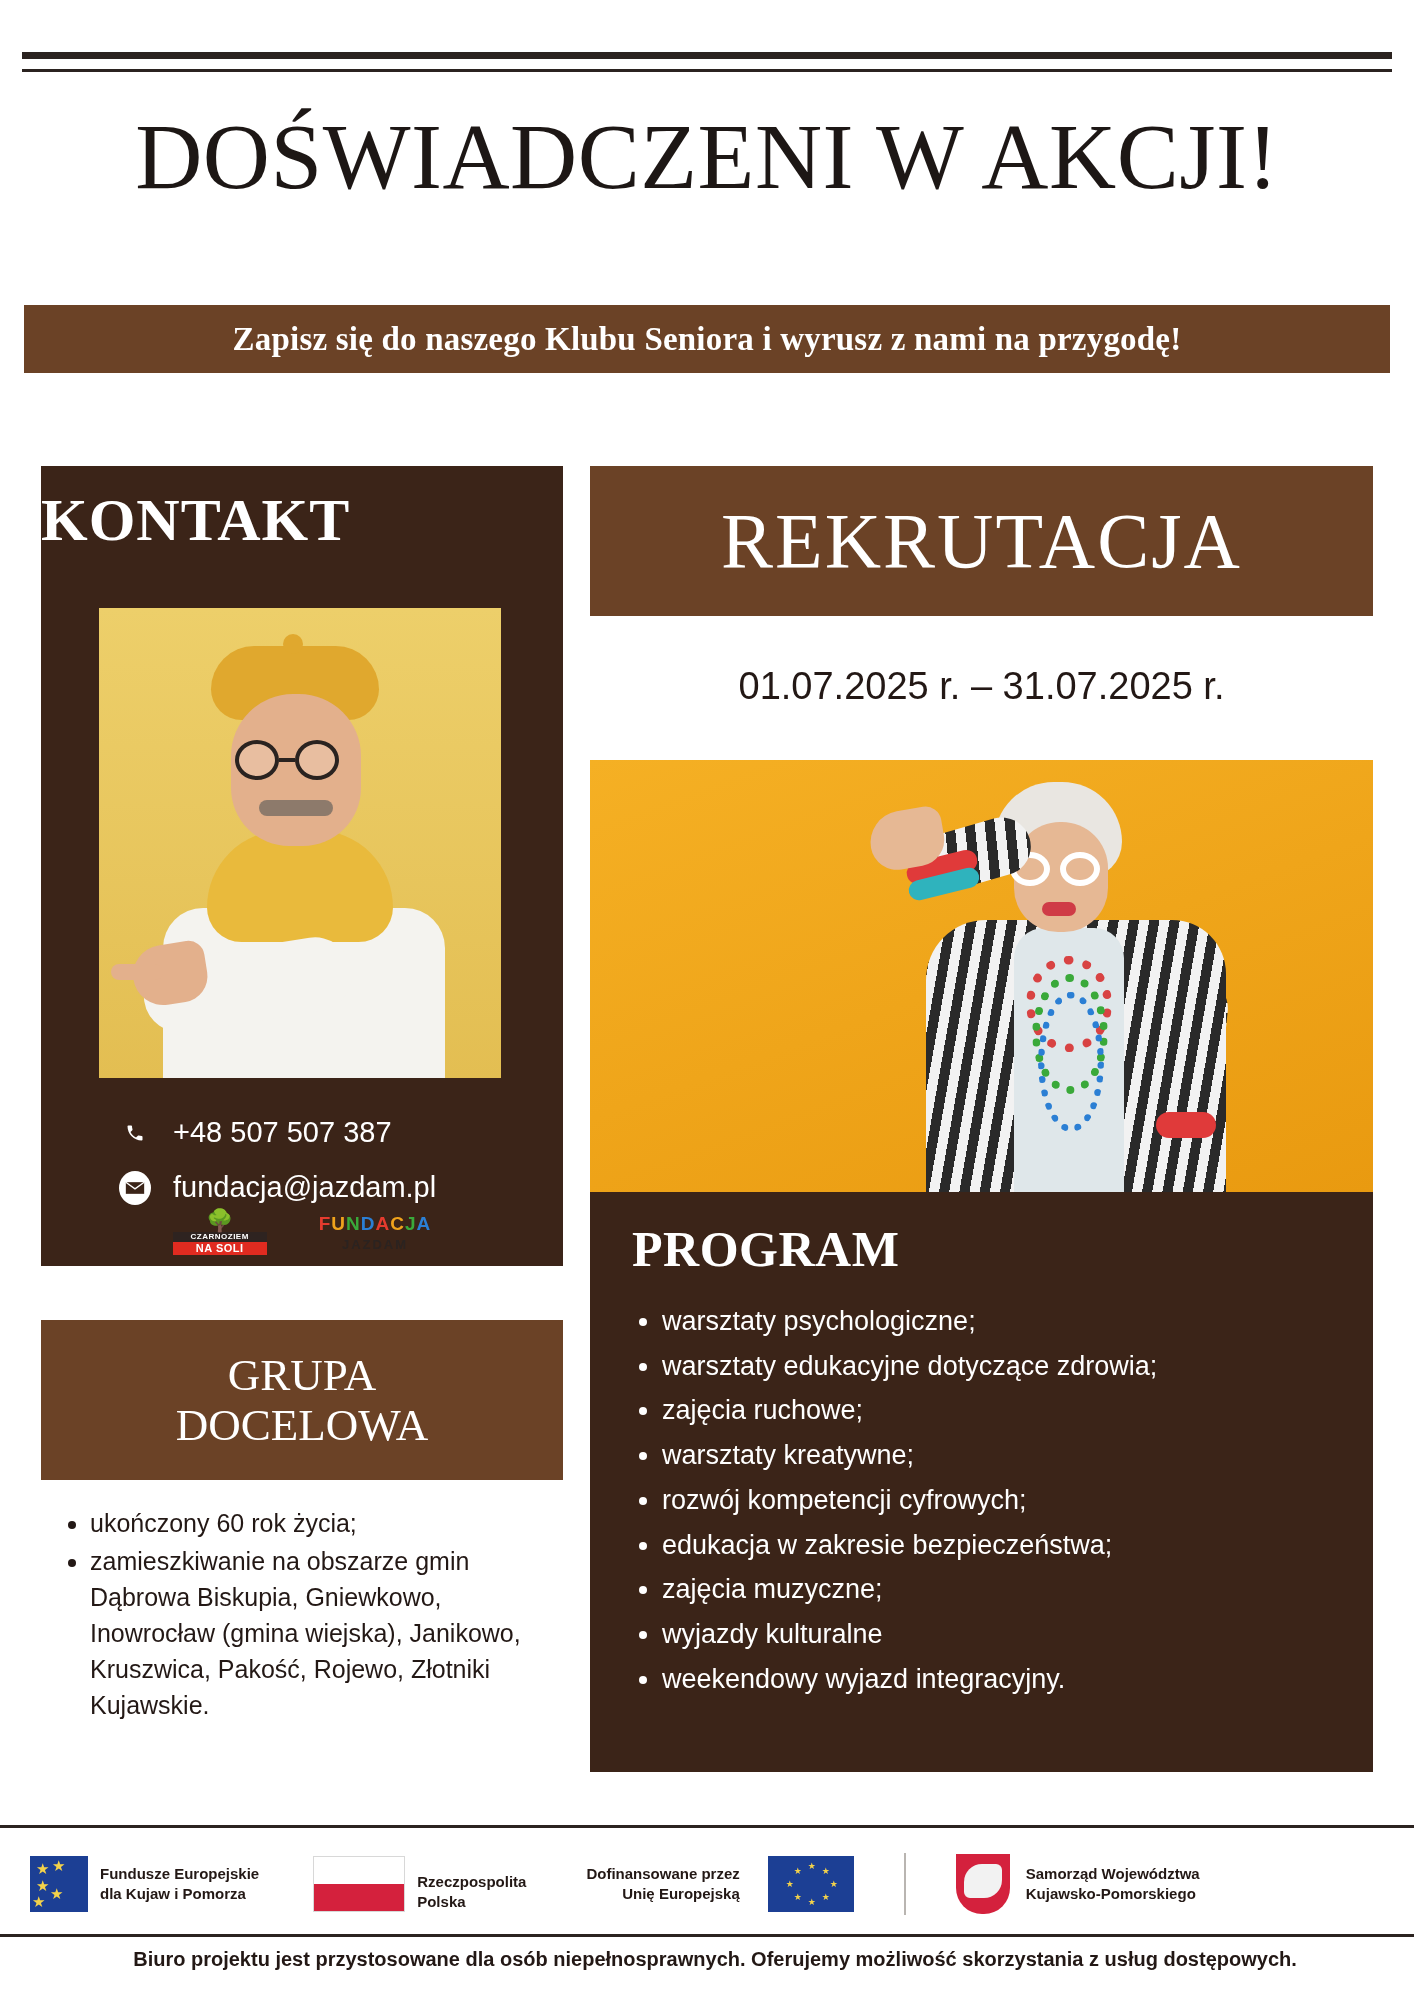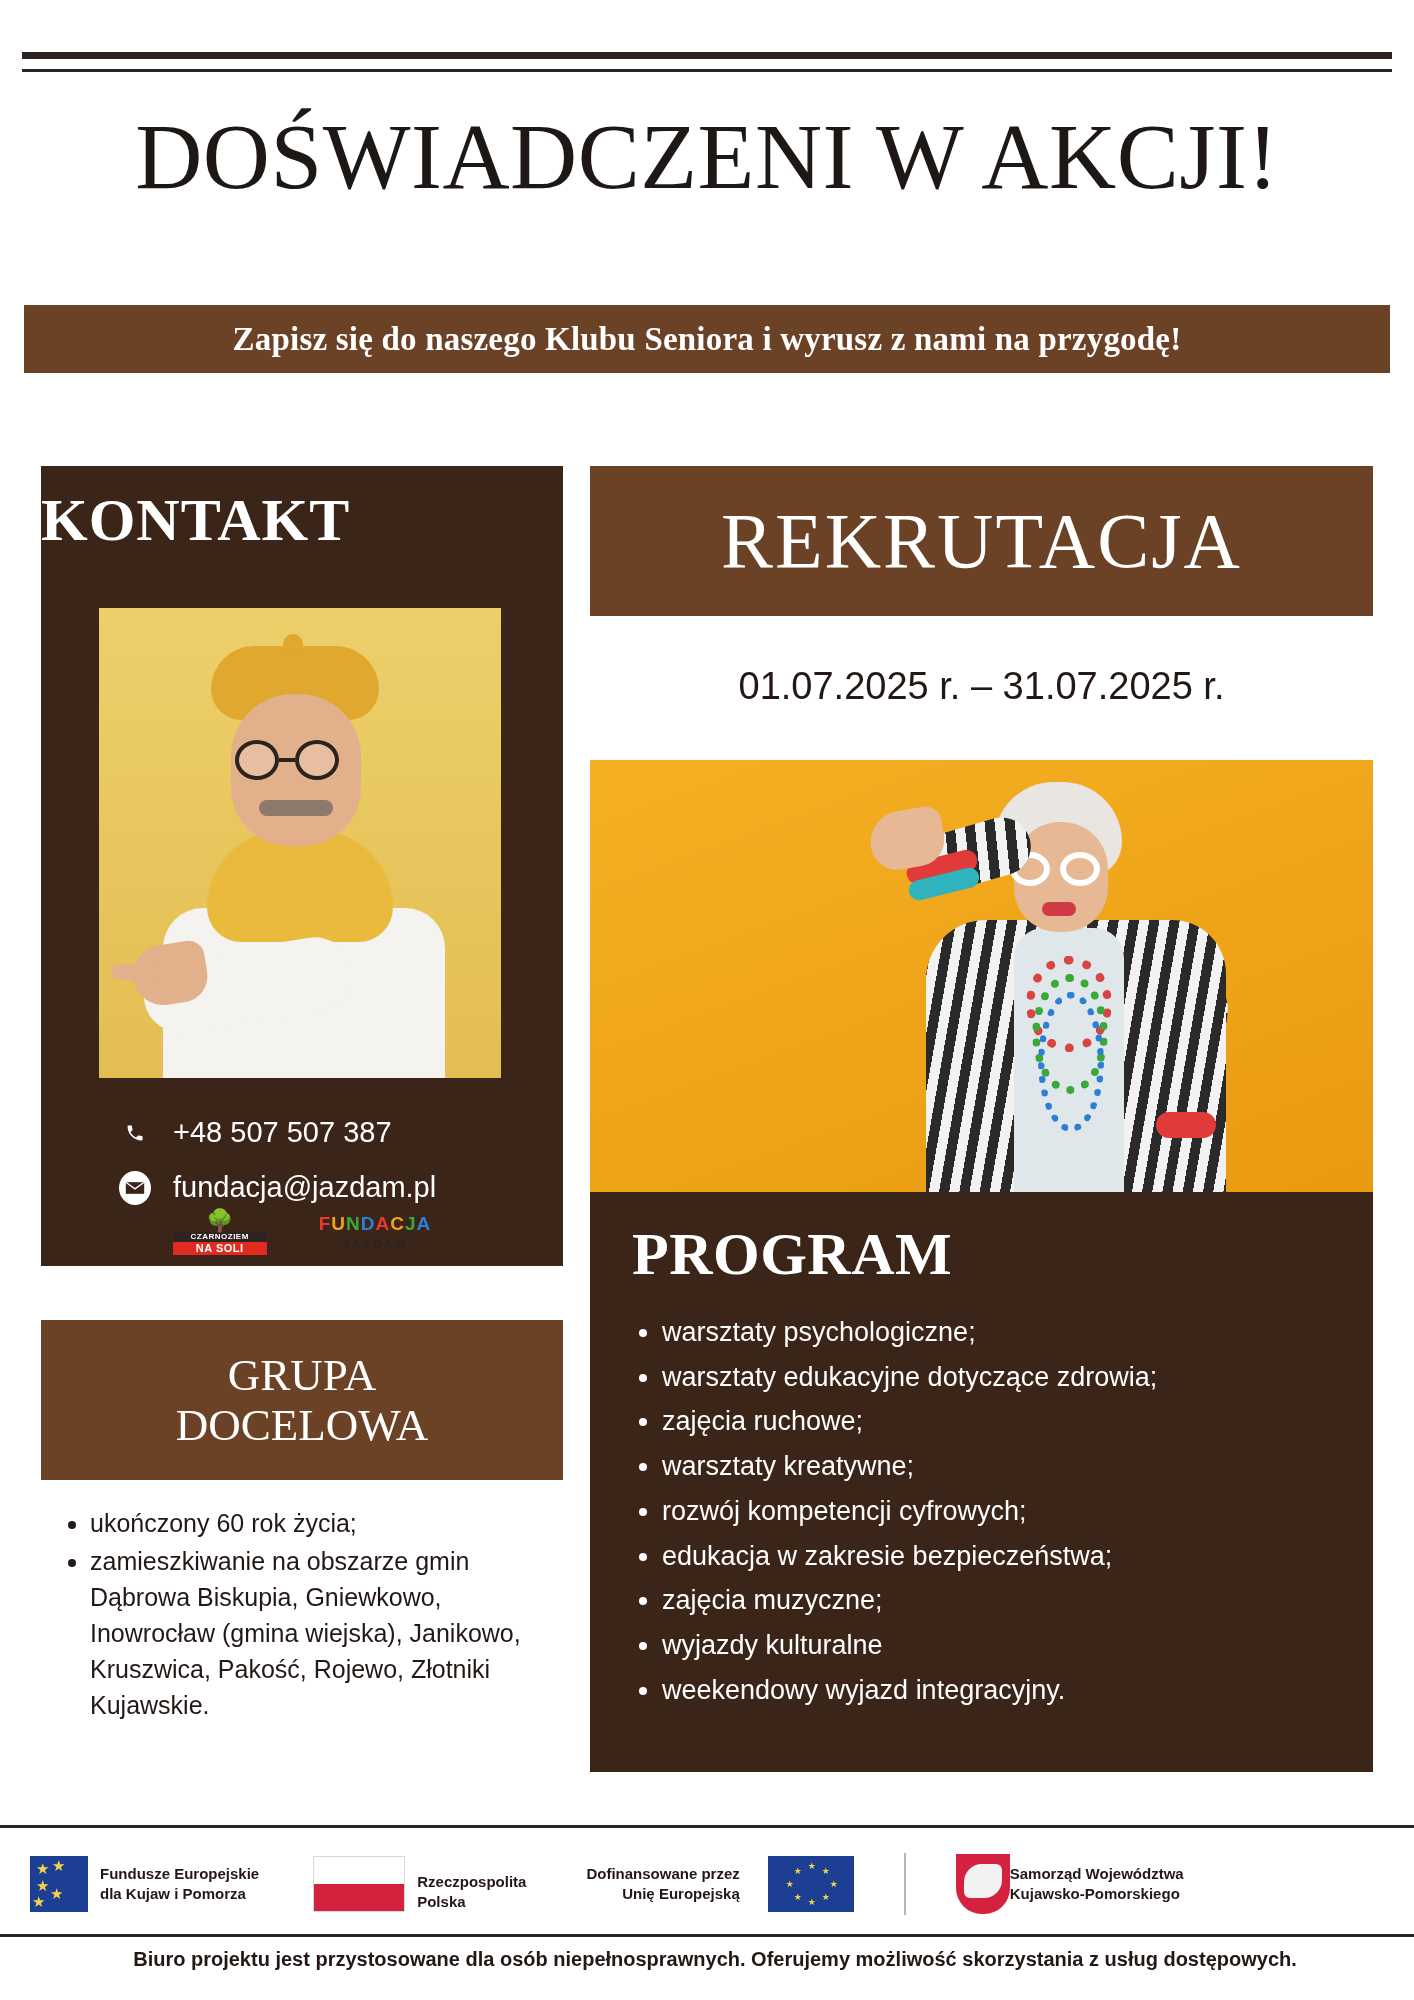--- a/index.html
+++ b/index.html
@@ -338,21 +338,21 @@
     position: absolute;
     left: 590px; top: 1192px;
     width: 783px;
     height: 580px;
     background: #3b2418;
   }
   .program-title {
     margin: 28px 0 0 42px;
     font-family: "Liberation Serif", serif;
     font-weight: bold;
-    font-size: 60px;
+    font-size: 50px;
     color: #ffffff;
     letter-spacing: 0.5px;
   }
   .program-list {
     margin: 22px 0 0 38px;
     padding: 0 0 0 34px;
     color: #ffffff;
     font-size: 27px;
     line-height: 1.62;
   }
@@ -402,21 +402,21 @@
   .eu-text { font-size: 15px; font-weight:bold; line-height:1.32; text-align:right; color:#231815;}
   .eu-flag {
     width: 86px; height: 56px; background:#1c3f94; position:relative;
   }
   .eu-flag .st {
     position:absolute; color:#f3d24b; font-size:9px; line-height:1;
   }
   .divider-v {
     width: 2px; height: 62px; background: #b9b5b1; margin: 0 24px;
   }
-  .sw-logo { display:flex; align-items:center; gap:0;}
+  .sw-logo { display:flex; align-items:center; gap:16px;}
   .sw-shield {
     width: 54px; height: 60px;
     background: #ffffff;
     position: relative;
   }
   .sw-shield .half-l, .sw-shield .half-r {
     position:absolute; top:0; width:50%; height:100%;
   }
   .sw-shield .half-l { left:0; background:#d4213d; border-radius: 0 0 0 26px;}
   .sw-shield .half-r { right:0; background:#d4213d; border-radius: 0 0 26px 0;}

